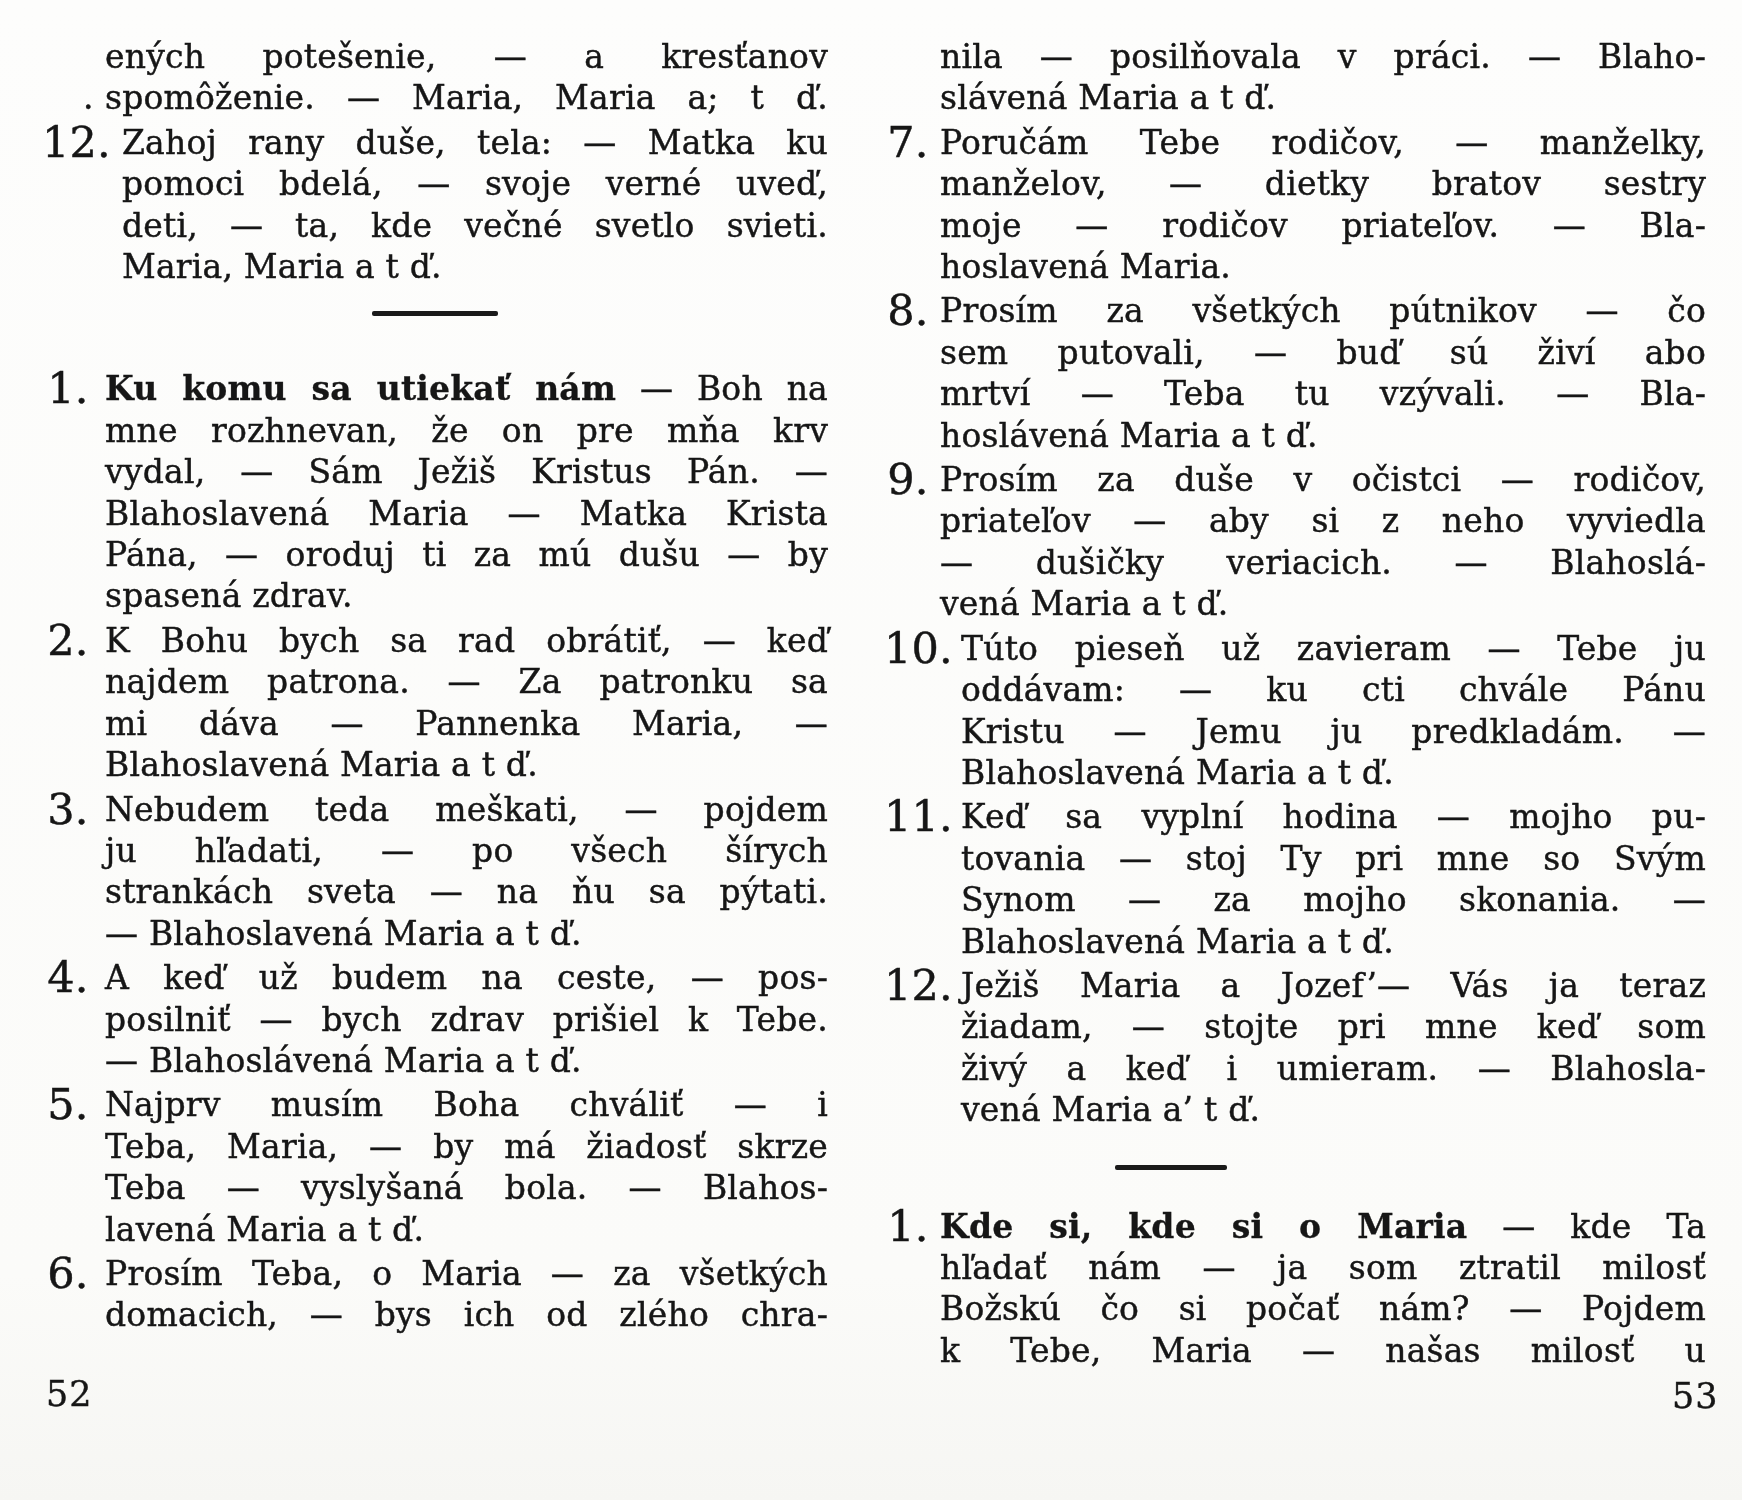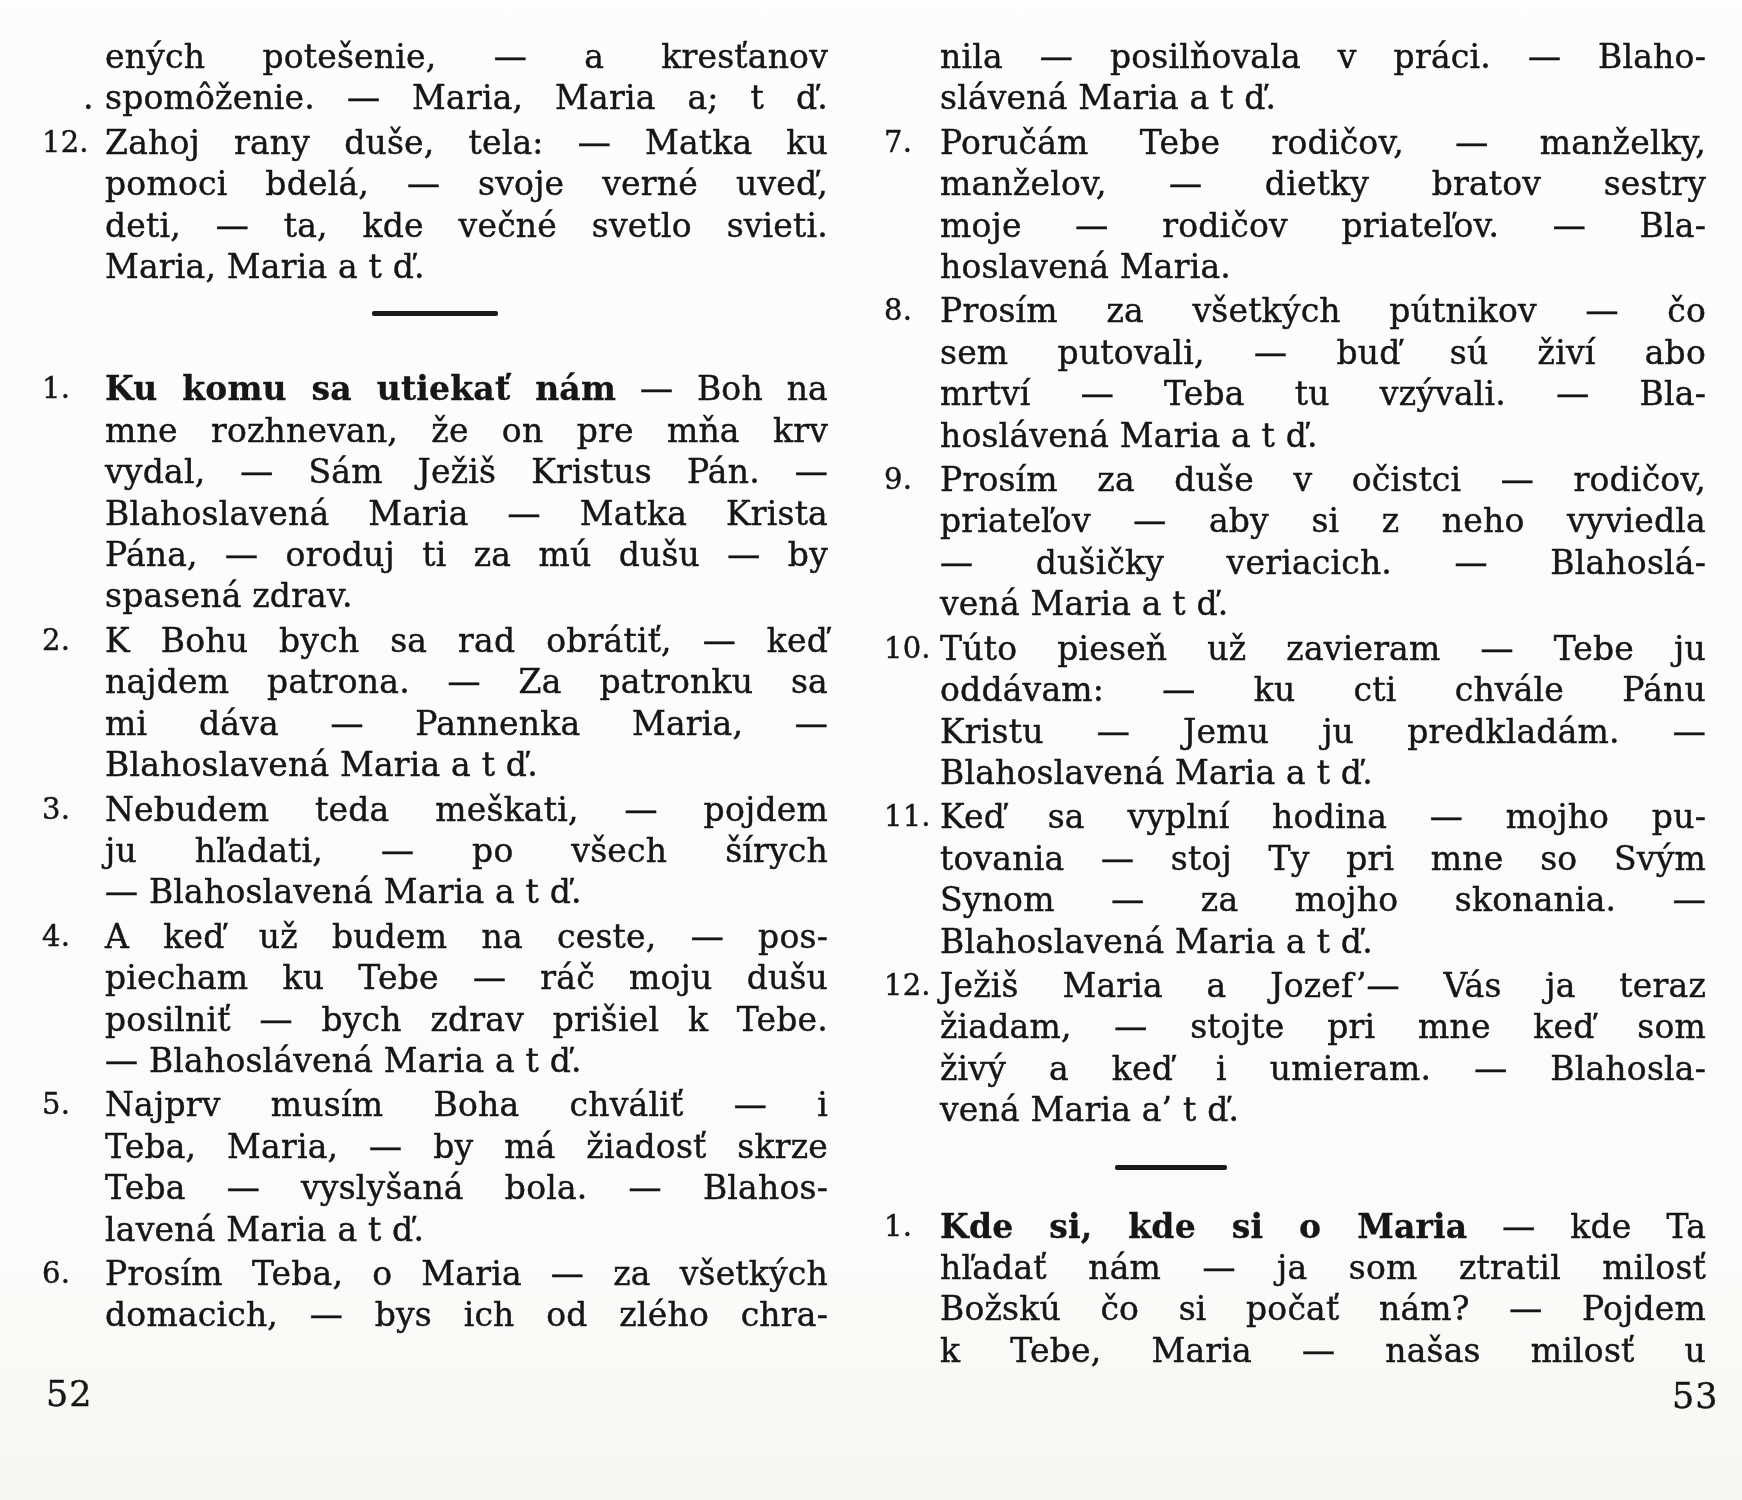--- a/index.html
+++ b/index.html
@@ -16,23 +16,23 @@
     background: linear-gradient(180deg, #fdfdfc 0%, #fbfbf9 85%, #f6f6f3 100%);
     padding-left: 25px;
   }
   .col { position: absolute; top: 36px; }
   .col-left  { left: 42px;  width: 786px; }
   .col-right { left: 884px; width: 822px; }
 
   .item { display: flex; margin-bottom: 3px; }
   .num {
     flex: 0 0 63px;
-    text-align: left;
+    text-align: center;
     padding-right: 11px;
-    font-size: 29px;
+    font-size: 43px;
     line-height: 41.4px;
     letter-spacing: 0.2px;
     -webkit-text-stroke: 0.45px #161616;
   }
   .col-right .num { flex: 0 0 56px; padding-right: 8px; }
   .lines { flex: 1; min-width: 0; }
   .line {
     position: relative;
     font-size: 33px;
     line-height: 41.4px;
@@ -99,28 +99,28 @@
             <div class="line just">najdem patrona. — Za patronku sa</div>
             <div class="line just">mi dáva — Pannenka Maria, —</div>
             <div class="line">Blahoslavená Maria a t ď.</div>
           </div>
         </div>
         <div class="item">
           <span class="num">3.</span>
           <div class="lines">
             <div class="line just">Nebudem teda meškati, — pojdem</div>
             <div class="line just">ju hľadati, — po všech šírych</div>
+            <div class="line just">strankách sveta — na ňu sa pýtati.</div>
             <div class="line">— Blahoslavená Maria a t ď.</div>
           </div>
         </div>
         <div class="item">
           <span class="num">4.</span>
           <div class="lines">
             <div class="line just">A keď už budem na ceste, — pos-</div>
-            <div class="line just">piecham ku Tebe — ráč moju dušu</div>
             <div class="line just">posilniť — bych zdrav prišiel k Tebe.</div>
             <div class="line">— Blahoslávená Maria a t ď.</div>
           </div>
         </div>
         <div class="item">
           <span class="num">5.</span>
           <div class="lines">
             <div class="line just">Najprv musím Boha chváliť — i</div>
             <div class="line just">Teba, Maria, — by má žiadosť skrze</div>
             <div class="line just">Teba — vyslyšaná bola. — Blahos-</div>

